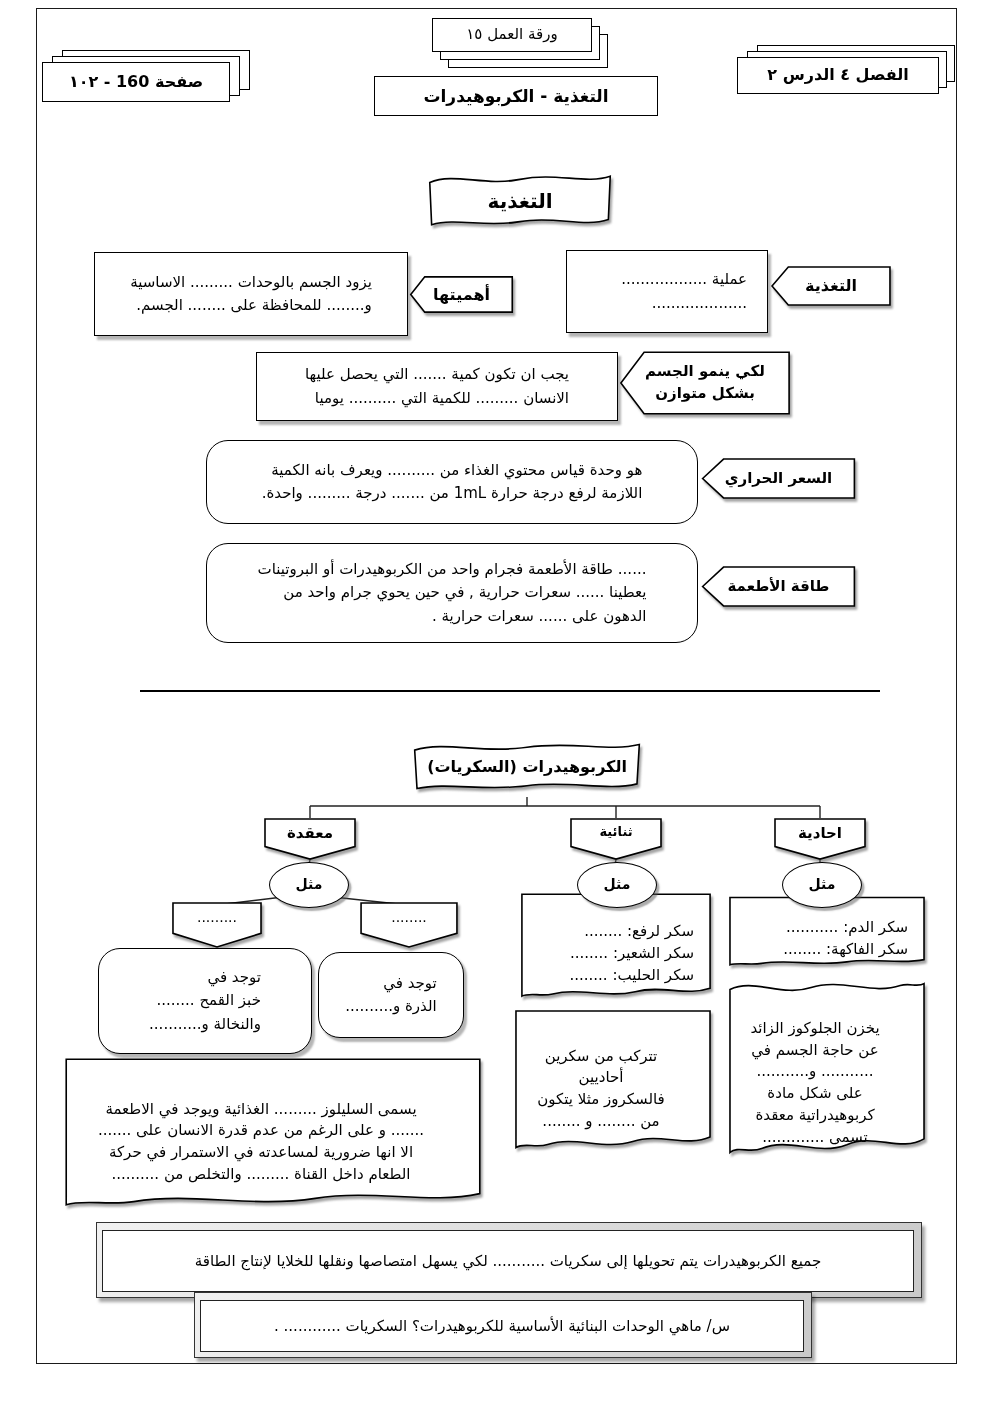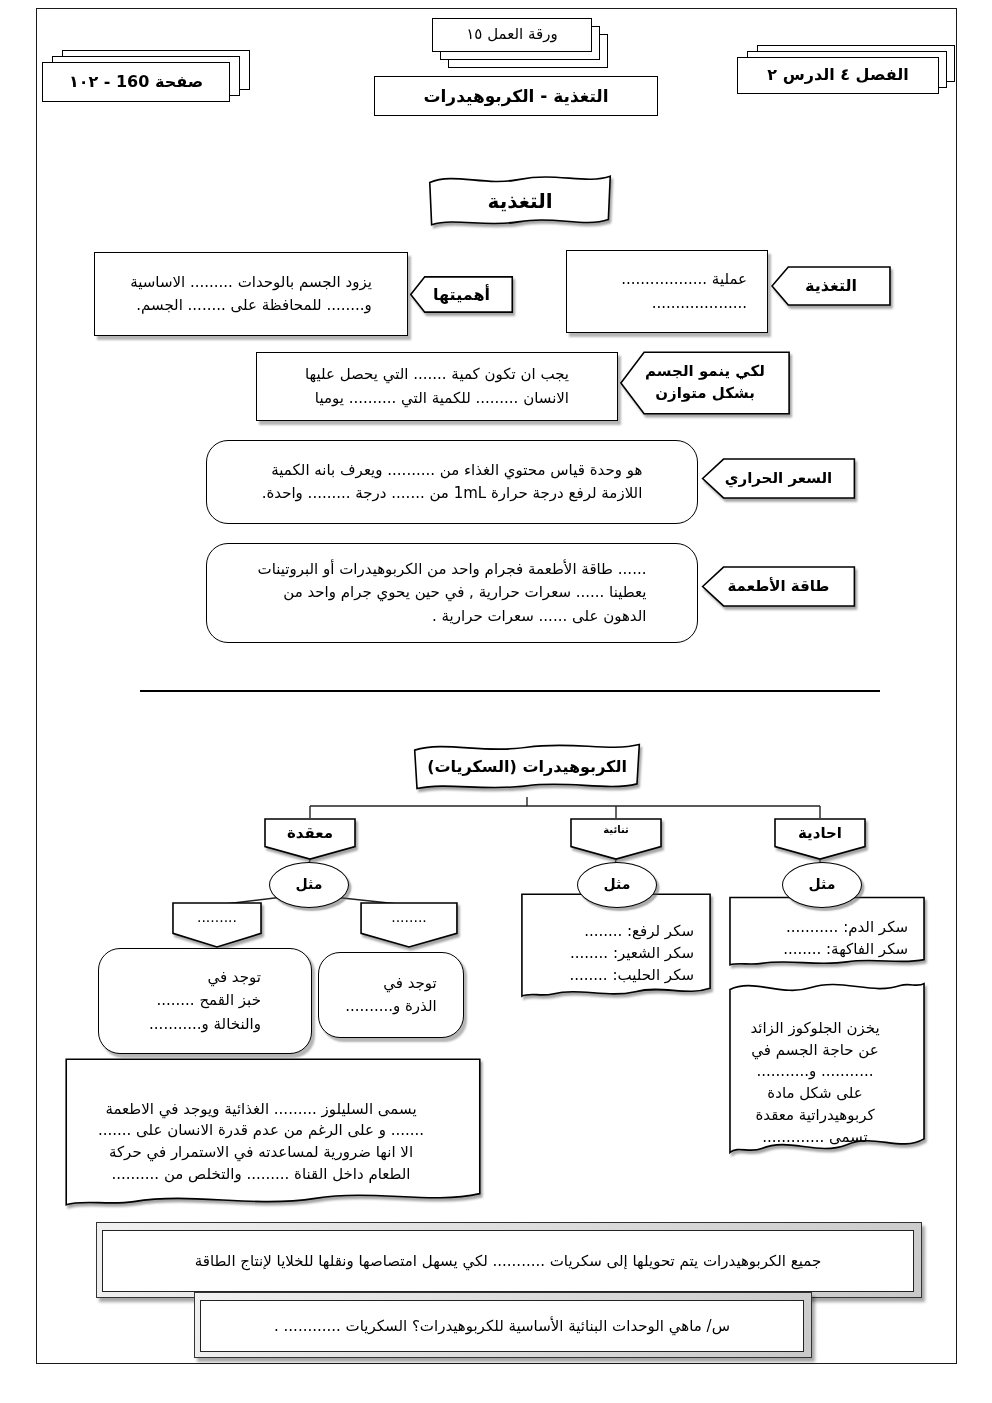--- a/index.html
+++ b/index.html
@@ -175,20 +175,29 @@
         <use href="#s-scroll2"></use>
       </svg>
     <div class="shape-label scroll-label" style="font-size:15px;padding-top:14px">يخزن الجلوكوز الزائد
 عن حاجة الجسم في
 ........... و...........
 على شكل مادة
 كربوهيدراتية معقدة
 تسمى .............</div>
   </div>
 
+  <div class="abs" style="left:514px;top:1008px;width:198px;height:150px">
+    <svg class="shape">
+        <use href="#s-scroll"></use>
+      </svg>
+    <div class="shape-label scroll-label" style="font-size:15px">تتركب من سكرين
+أحاديين
+فالسكروز مثلا يتكون
+من ........ و ........</div>
+  </div>
 
   <div class="abs" style="left:62px;top:1056px;width:422px;height:160px">
     <svg class="shape">
         <use href="#s-scroll"></use>
       </svg>
     <div class="shape-label scroll-label" style="font-size:15px">يسمى السليلوز ......... الغذائية ويوجد في الاطعمة
 ....... و على الرغم من عدم قدرة الانسان على .......
 الا انها ضرورية لمساعدته في الاستمرار في حركة
 الطعام داخل القناة ......... والتخلص من ..........</div>
   </div>
@@ -196,21 +205,21 @@
   <div class="abs" style="left:264px;top:818px;width:92px;height:42px">
     <svg class="shape">
         <use href="#s-pennant"></use>
       </svg>
     <div class="shape-label pennant-label bold" style="font-size:15px">معقدة</div>
   </div>
   <div class="abs" style="left:570px;top:818px;width:92px;height:42px">
     <svg class="shape">
         <use href="#s-pennant"></use>
       </svg>
-    <div class="shape-label pennant-label bold" style="font-size:10px">ثنائية</div>
+    <div class="shape-label pennant-label bold" style="font-size:13px">ثنائية</div>
   </div>
   <div class="abs" style="left:774px;top:818px;width:92px;height:42px">
     <svg class="shape">
         <use href="#s-pennant"></use>
       </svg>
     <div class="shape-label pennant-label bold" style="font-size:15px">احادية</div>
   </div>
 
   <div class="abs ellipse txt bold" style="left:269px;top:862px;width:78px;height:44px;font-size:14px">مثل</div>
   <div class="abs ellipse txt bold" style="left:577px;top:862px;width:78px;height:44px;font-size:14px">مثل</div>

